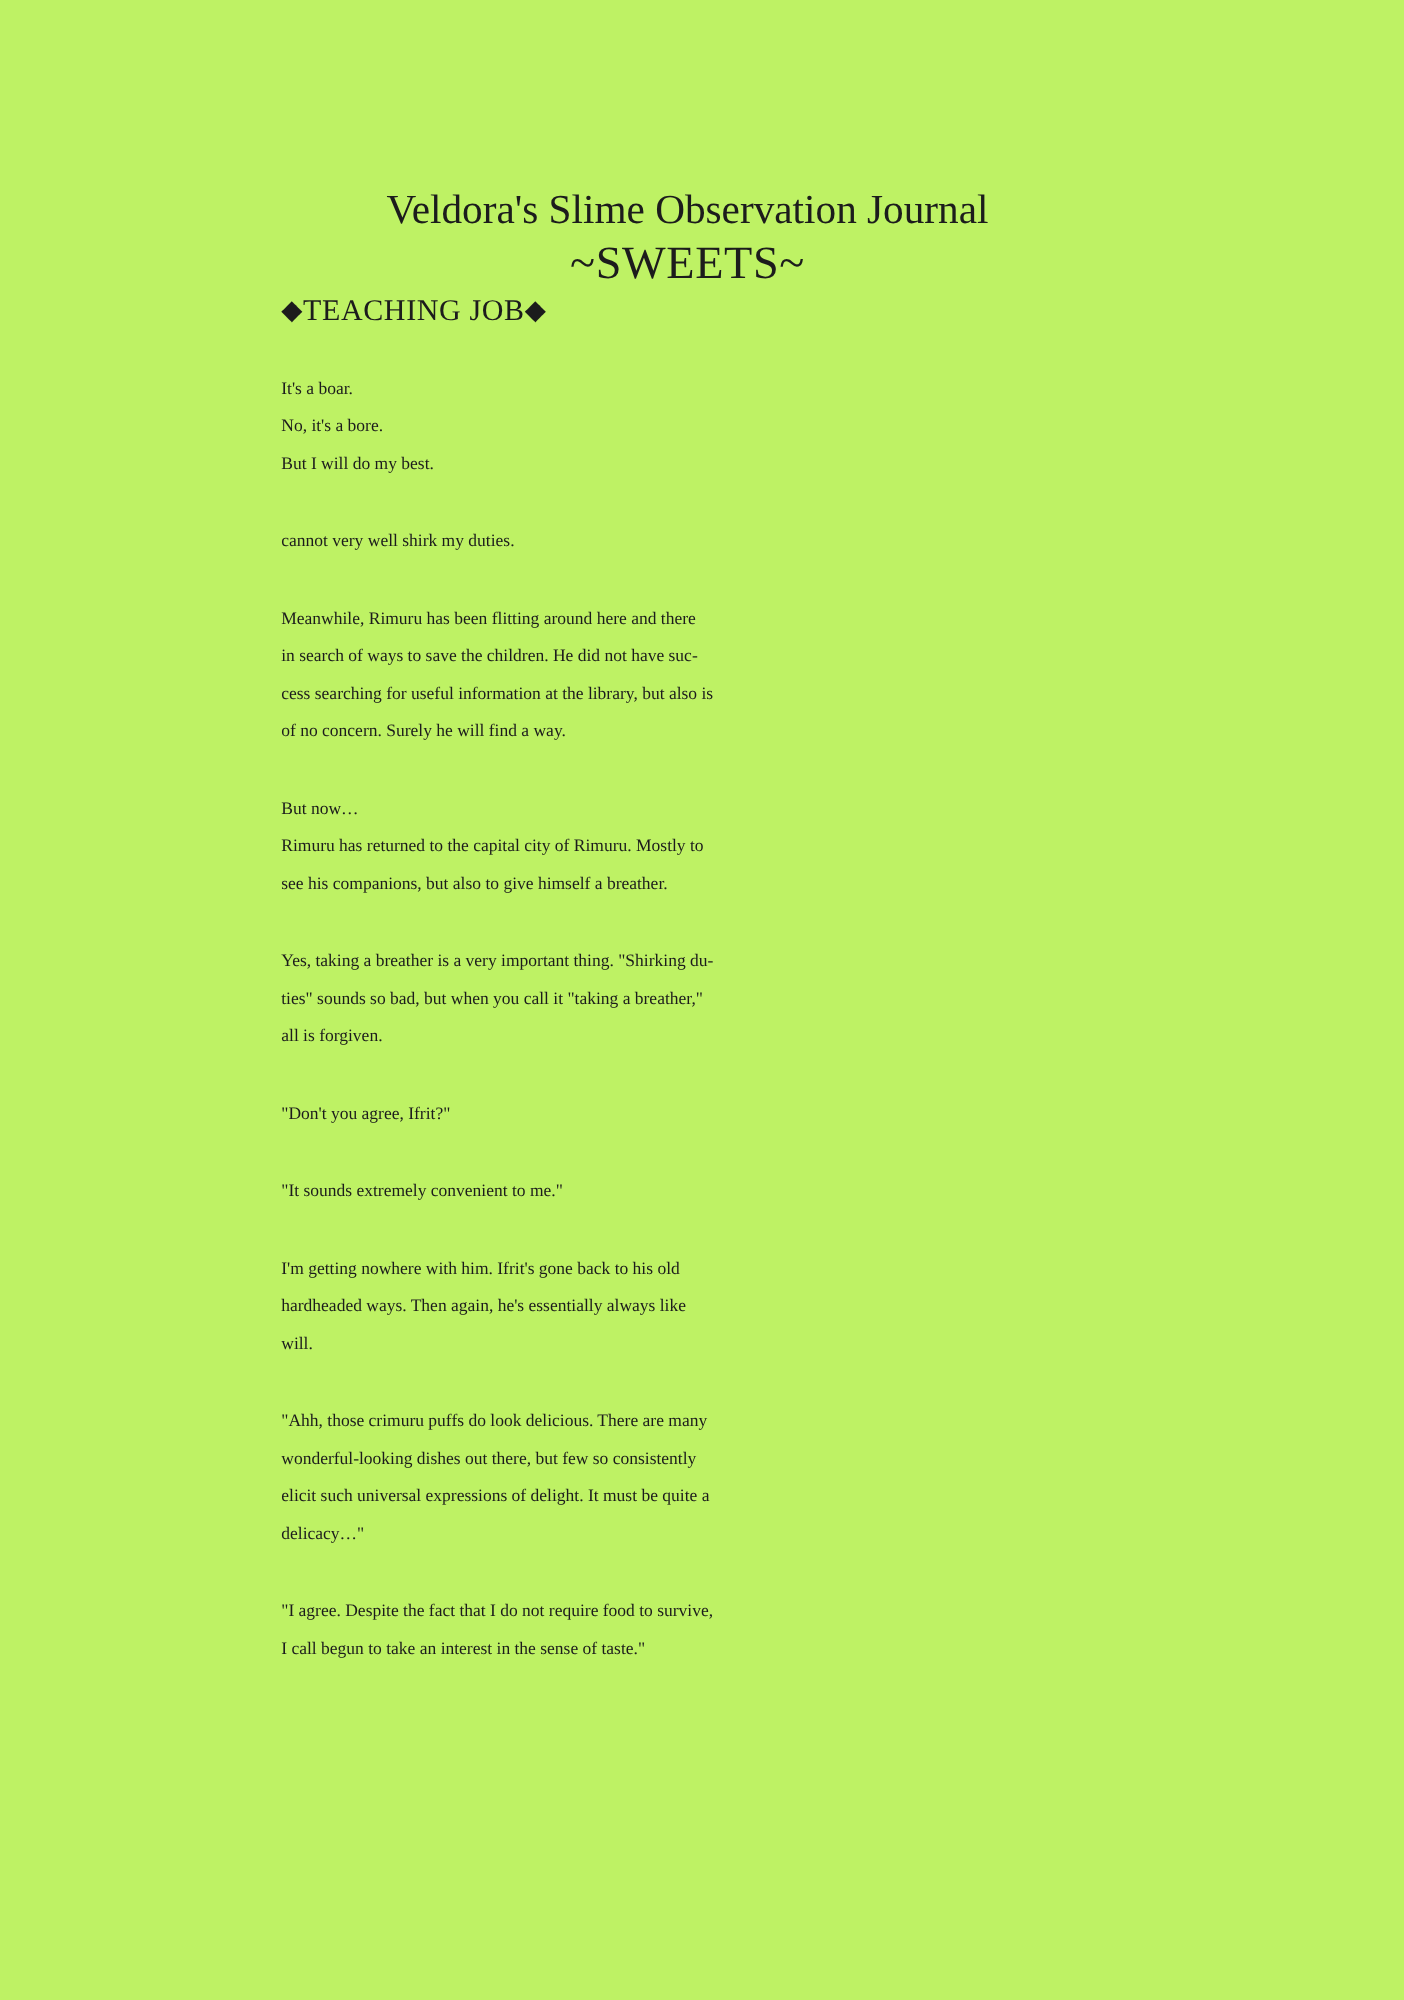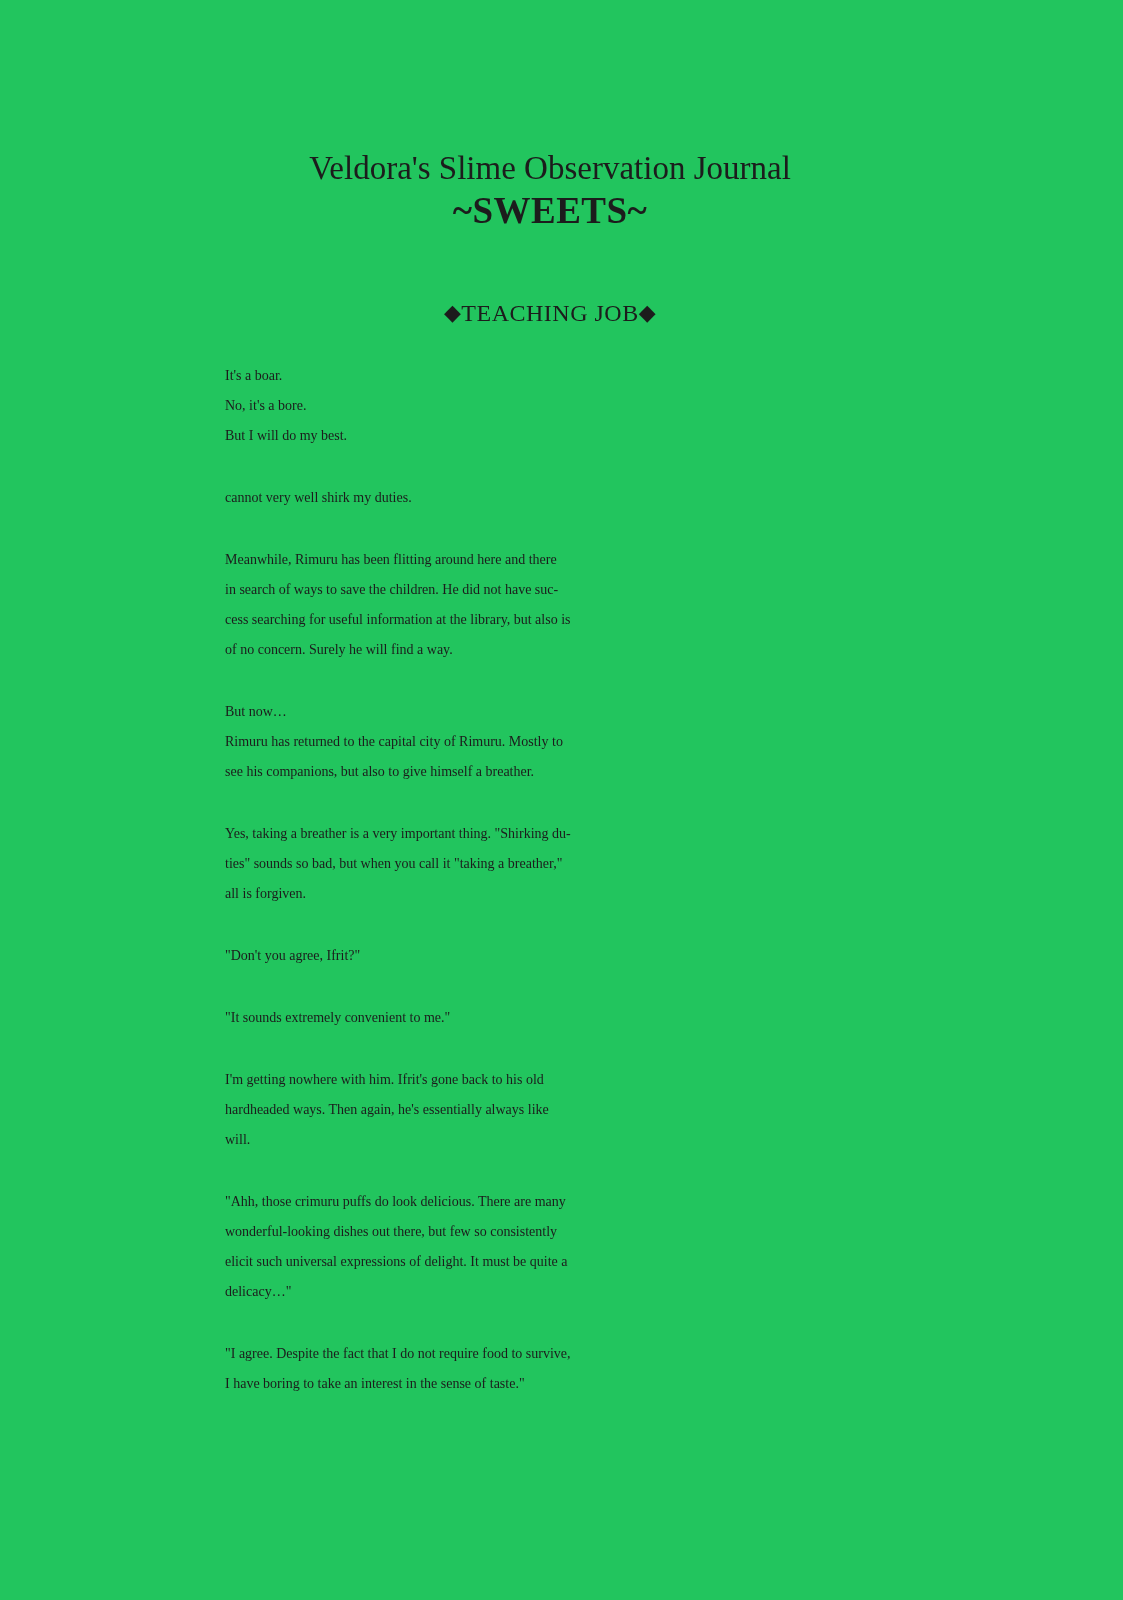--- a/index.html
+++ b/index.html
@@ -10,47 +10,46 @@
     width: 1123px;
     height: 1600px;
     background: #ffffff;
     font-family: "Liberation Serif", serif;
     color: #1c1c1c;
   }
   .page {
     position: relative;
     width: 1123px;
     height: 1600px;
-    background: #22c55e;
+    background: #bef264;
     overflow: hidden;
   }
   .content {
     position: absolute;
     left: 225px;
     top: 148px;
     width: 650px;
   }
   .title {
     font-size: 33px;
     line-height: 40px;
     text-align: center;
     white-space: nowrap;
   }
   .subtitle {
     font-size: 37px;
-    font-weight: 700;
+    font-weight: 400;
     line-height: 46px;
     text-align: center;
     letter-spacing: 0.5px;
   }
   .section-heading {
-    margin-top: 65px;
     font-size: 24px;
     line-height: 29px;
-    text-align: center;
+    text-align: left;
     letter-spacing: 0.5px;
     white-space: nowrap;
   }
   .section-heading .diamond {
     font-size: 22px;
     position: relative;
     top: -1px;
   }
   .body-text {
     margin-top: 33px;
@@ -124,18 +123,18 @@
 
       <p class="paragraph">
         <span class="line">"Ahh, those crimuru puffs do look delicious. There are many</span>
         <span class="line">wonderful-looking dishes out there, but few so consistently</span>
         <span class="line">elicit such universal expressions of delight. It must be quite a</span>
         <span class="line">delicacy…"</span>
       </p>
 
       <p class="paragraph">
         <span class="line">"I agree. Despite the fact that I do not require food to survive,</span>
-        <span class="line">I have boring to take an interest in the sense of taste."</span>
+        <span class="line">I call begun to take an interest in the sense of taste."</span>
       </p>
 
     </div>
   </div>
 </div>
 
 </body></html>

